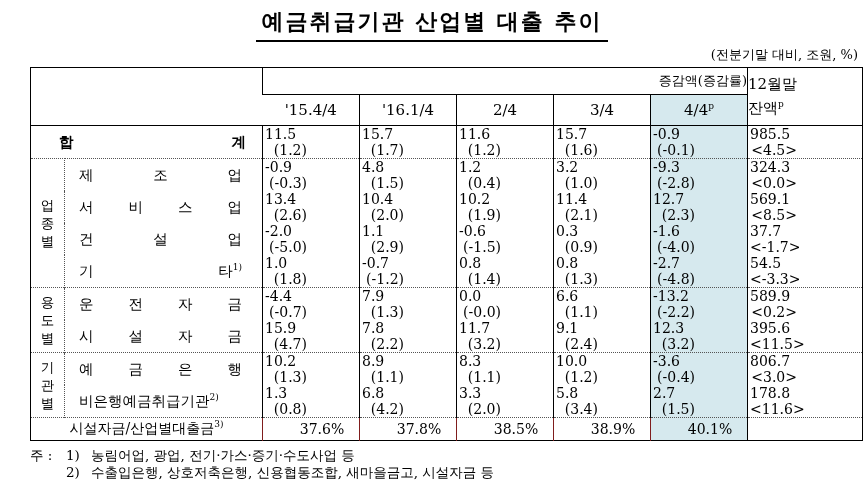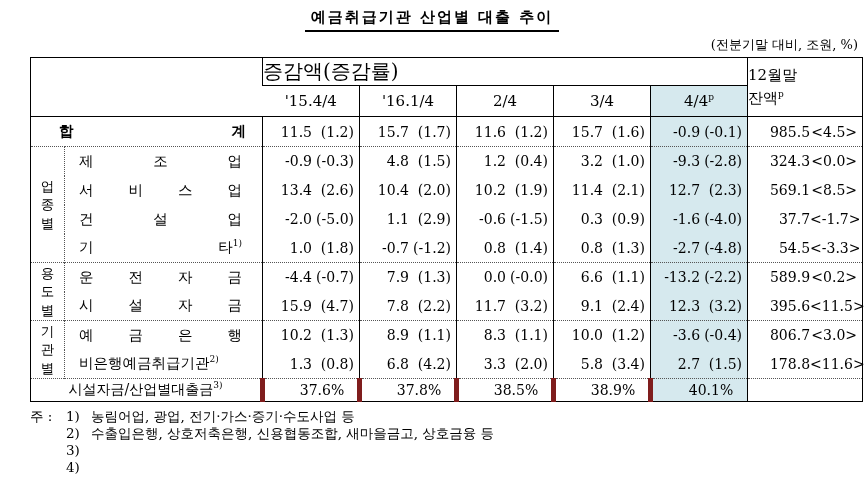--- a/index.html
+++ b/index.html
@@ -5,62 +5,62 @@
   * { box-sizing: border-box; margin: 0; padding: 0; }
   html, body {
     width: 864px; height: 484px;
     background: #ffffff; color: #000;
     font-family: "DejaVu Serif", "Liberation Serif", serif;
     overflow: hidden;
   }
   .title-wrap { text-align: center; margin-top: 7px; }
   .title {
     display: inline-block;
-    font-size: 15px; font-weight: bold; letter-spacing: 2px;
+    font-size: 22px; font-weight: bold; letter-spacing: 2px;
     border-bottom: 2px solid #000; padding: 0 6px 3px 6px;
   }
   .subtitle {
     text-align: right; font-size: 13px;
     margin: 4px 6px 3px 0;
   }
   table.loan {
     border-collapse: collapse; table-layout: fixed;
     width: 832px; margin-left: 30px;
     font-size: 14px;
   }
   table.loan { border: 1.5px solid #000; }
   th, td { font-weight: normal; vertical-align: middle; }
   tr.h1 { height: 27px; }
   tr.h2 { height: 31px; }
-  tr.h1 th.chg { border-left: 1px solid #000; border-bottom: 1px solid #000; text-align: left; font-size: 20px; }
+  tr.h1 th.chg { border-left: 1px solid #000; border-bottom: 1px solid #000; text-align: right; font-size: 13px; }
   th.balh { border-left: 1px solid #000; text-align: left; font-size: 15px; line-height: 1.55; }
   tr.h2 th.q { border-left: 1px solid #000; border-bottom: 1.5px solid #000; text-align: center; font-size: 15px; }
   tr.h2 th.q:first-child { border-left: none; }
   sup { font-size: 9px; vertical-align: super; line-height: 0; }
   tbody tr { height: 29px; }
   tr.row-total { height: 30px; }
   tr.row-total td { border-top: 1.5px solid #000; }
   tr.sep td { border-top: 1px dotted #555; }
   tr.row-ratio { height: 23px; }
   td.grp { border-right: 1px dotted #555; text-align: center; }
   .vtext { display: inline-block; width: 1em; word-break: break-all; line-height: 1.35; font-size: 13.5px; }
   td.lbl { padding: 0; }
   .jus {
     text-align: justify; text-align-last: justify;
     padding: 0 20px 0 14px; font-size: 14.5px;
   }
   .jus.wide { padding: 0 16px 0 28px; }
   .bold { font-weight: bold; }
   .cen { text-align: center; font-size: 14px; }
   td.num { border-left: 1px solid #000; }
-  .pair { display: flex; align-items: flex-start; padding: 0 5px 0 2px; }
+  .pair { display: flex; align-items: flex-start; padding: 0 5px 0 2px; flex-direction: column; }
   .pair .amt { flex: 1; text-align: right; }
   .pair .rate { width: 42px; text-align: right; }
   td.bal .pair .rate { width: 47px; }
-  td.pct { border-left: 5px solid #7f1d1d; text-align: center; padding-left: 22px; }
+  td.pct { border-left: 1px solid #7f1d1d; text-align: center; padding-left: 22px; }
   td.empty { border-left: 1px solid #000; }
   .hl { background: #d6e9ee; }
   .notes { margin: 6px 0 0 30px; font-size: 13.5px; line-height: 1.27; }
   .note-line { display: flex; white-space: pre-wrap; }
   .note-prefix { width: 36px; }
   .note-num { width: 25px; }
 </style>
 </head>
 <body>
 
@@ -486,21 +486,21 @@
       <td class="empty"></td>
     </tr>
   </tbody>
 </table>
 
 <div class="notes">
   <div class="note-line">
     <span class="note-prefix">주 :</span><span class="note-num">1)</span><span class="note-text">농림어업, 광업, 전기·가스·증기·수도사업 등</span>
   </div>
   <div class="note-line">
-    <span class="note-prefix"></span><span class="note-num">2)</span><span class="note-text">수출입은행, 상호저축은행, 신용협동조합, 새마을금고, 상호금융 등</span>
+    <span class="note-prefix"></span><span class="note-num">2)</span><span class="note-text">수출입은행, 상호저축은행, 신용협동조합, 새마을금고, 시설자금 등</span>
   </div>
   <div class="note-line">
     <span class="note-prefix"></span><span class="note-num">3)</span>
   </div>
   <div class="note-line">
     <span class="note-prefix"></span><span class="note-num">4)</span>
   </div>
 </div>
 
 </body></html>

